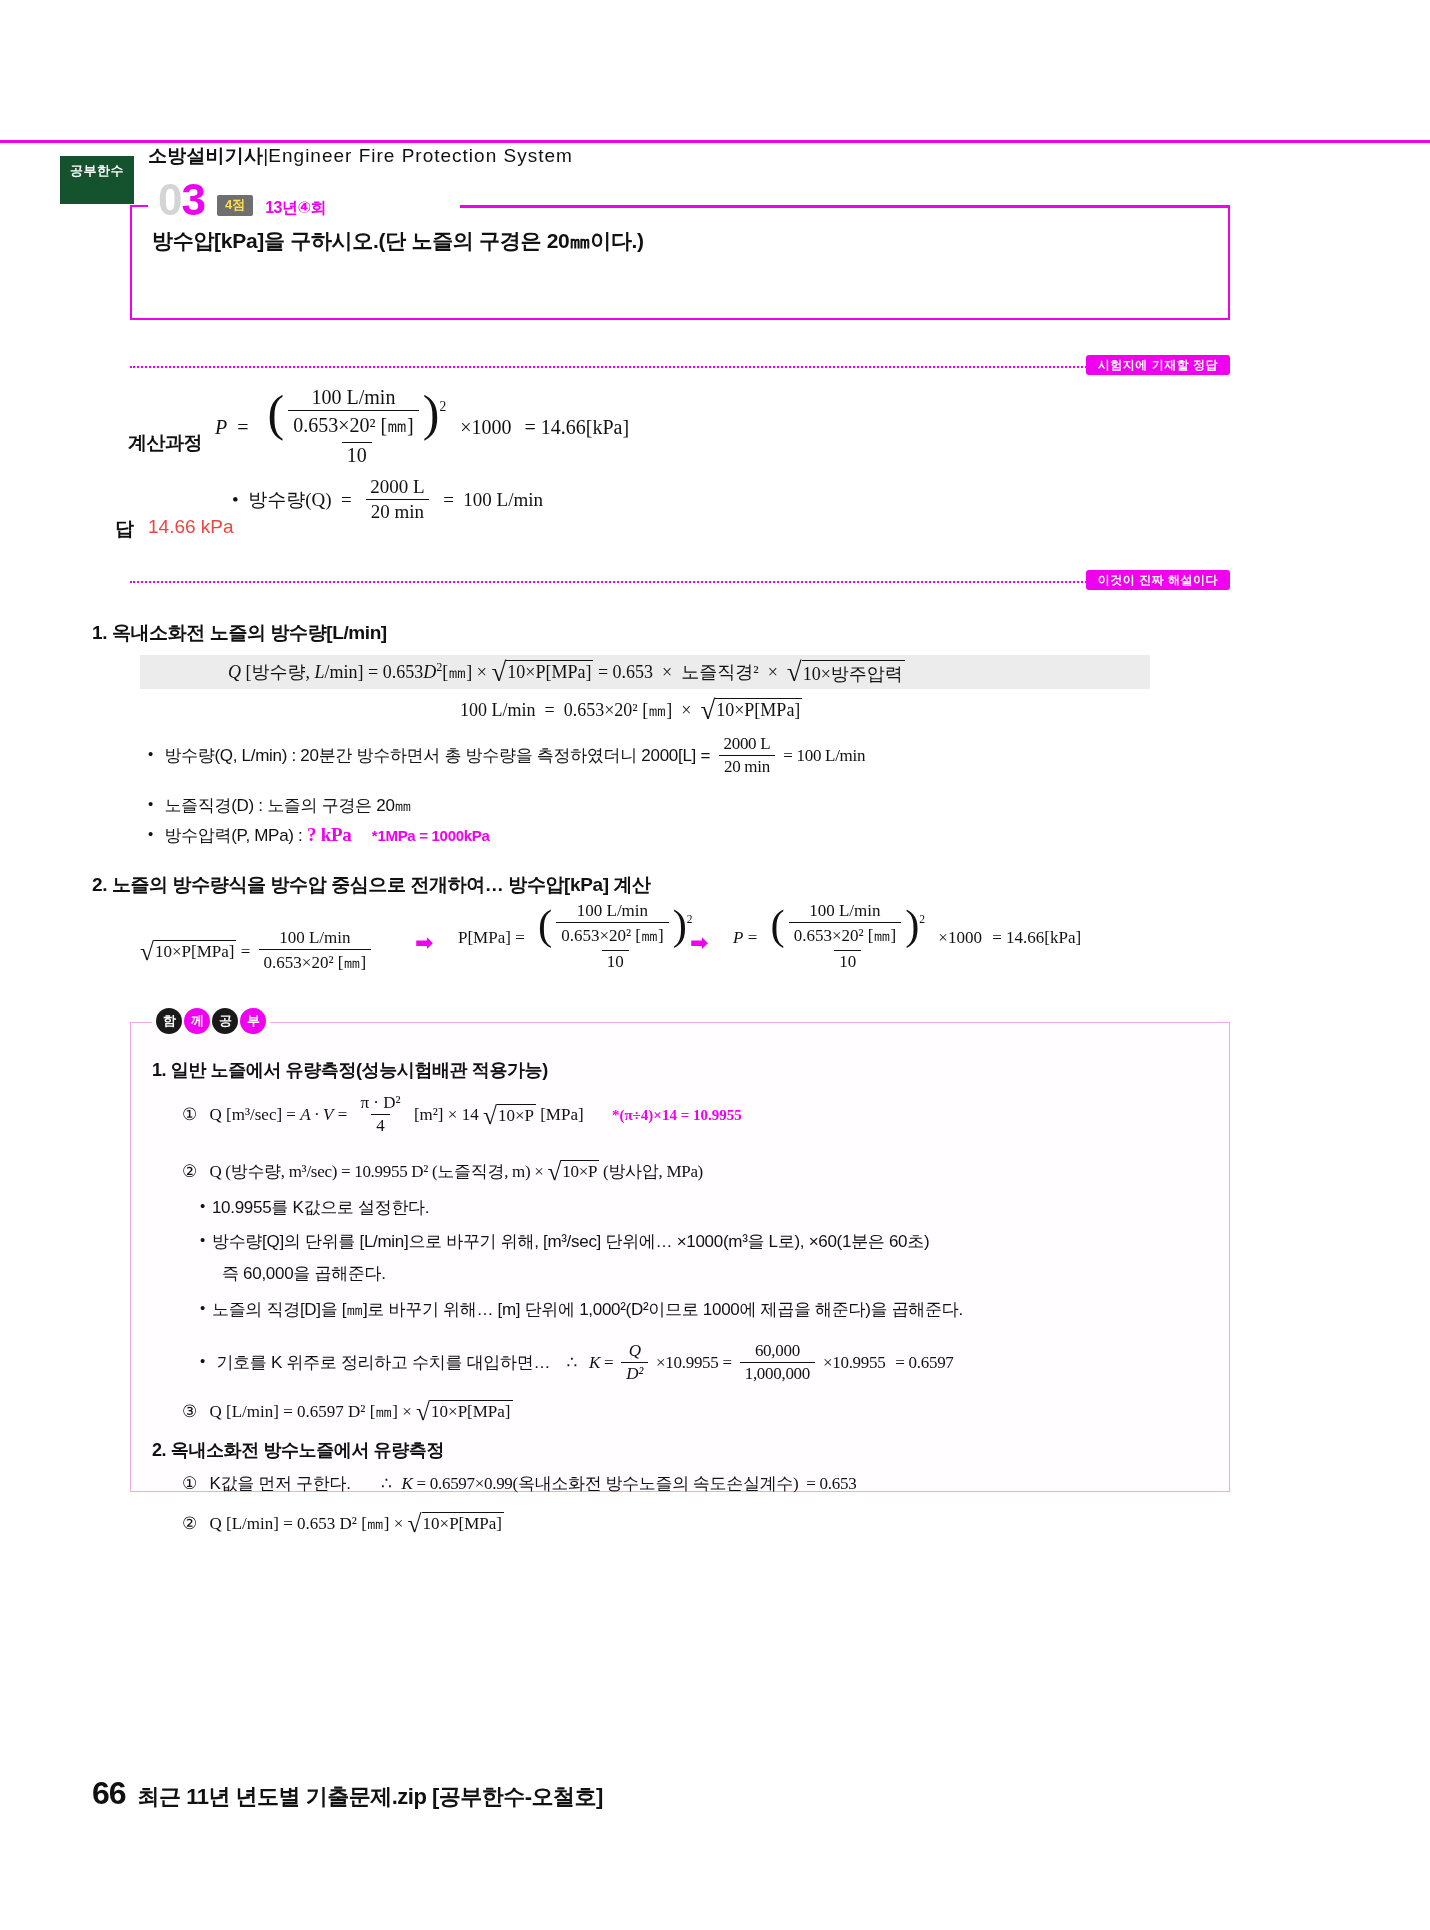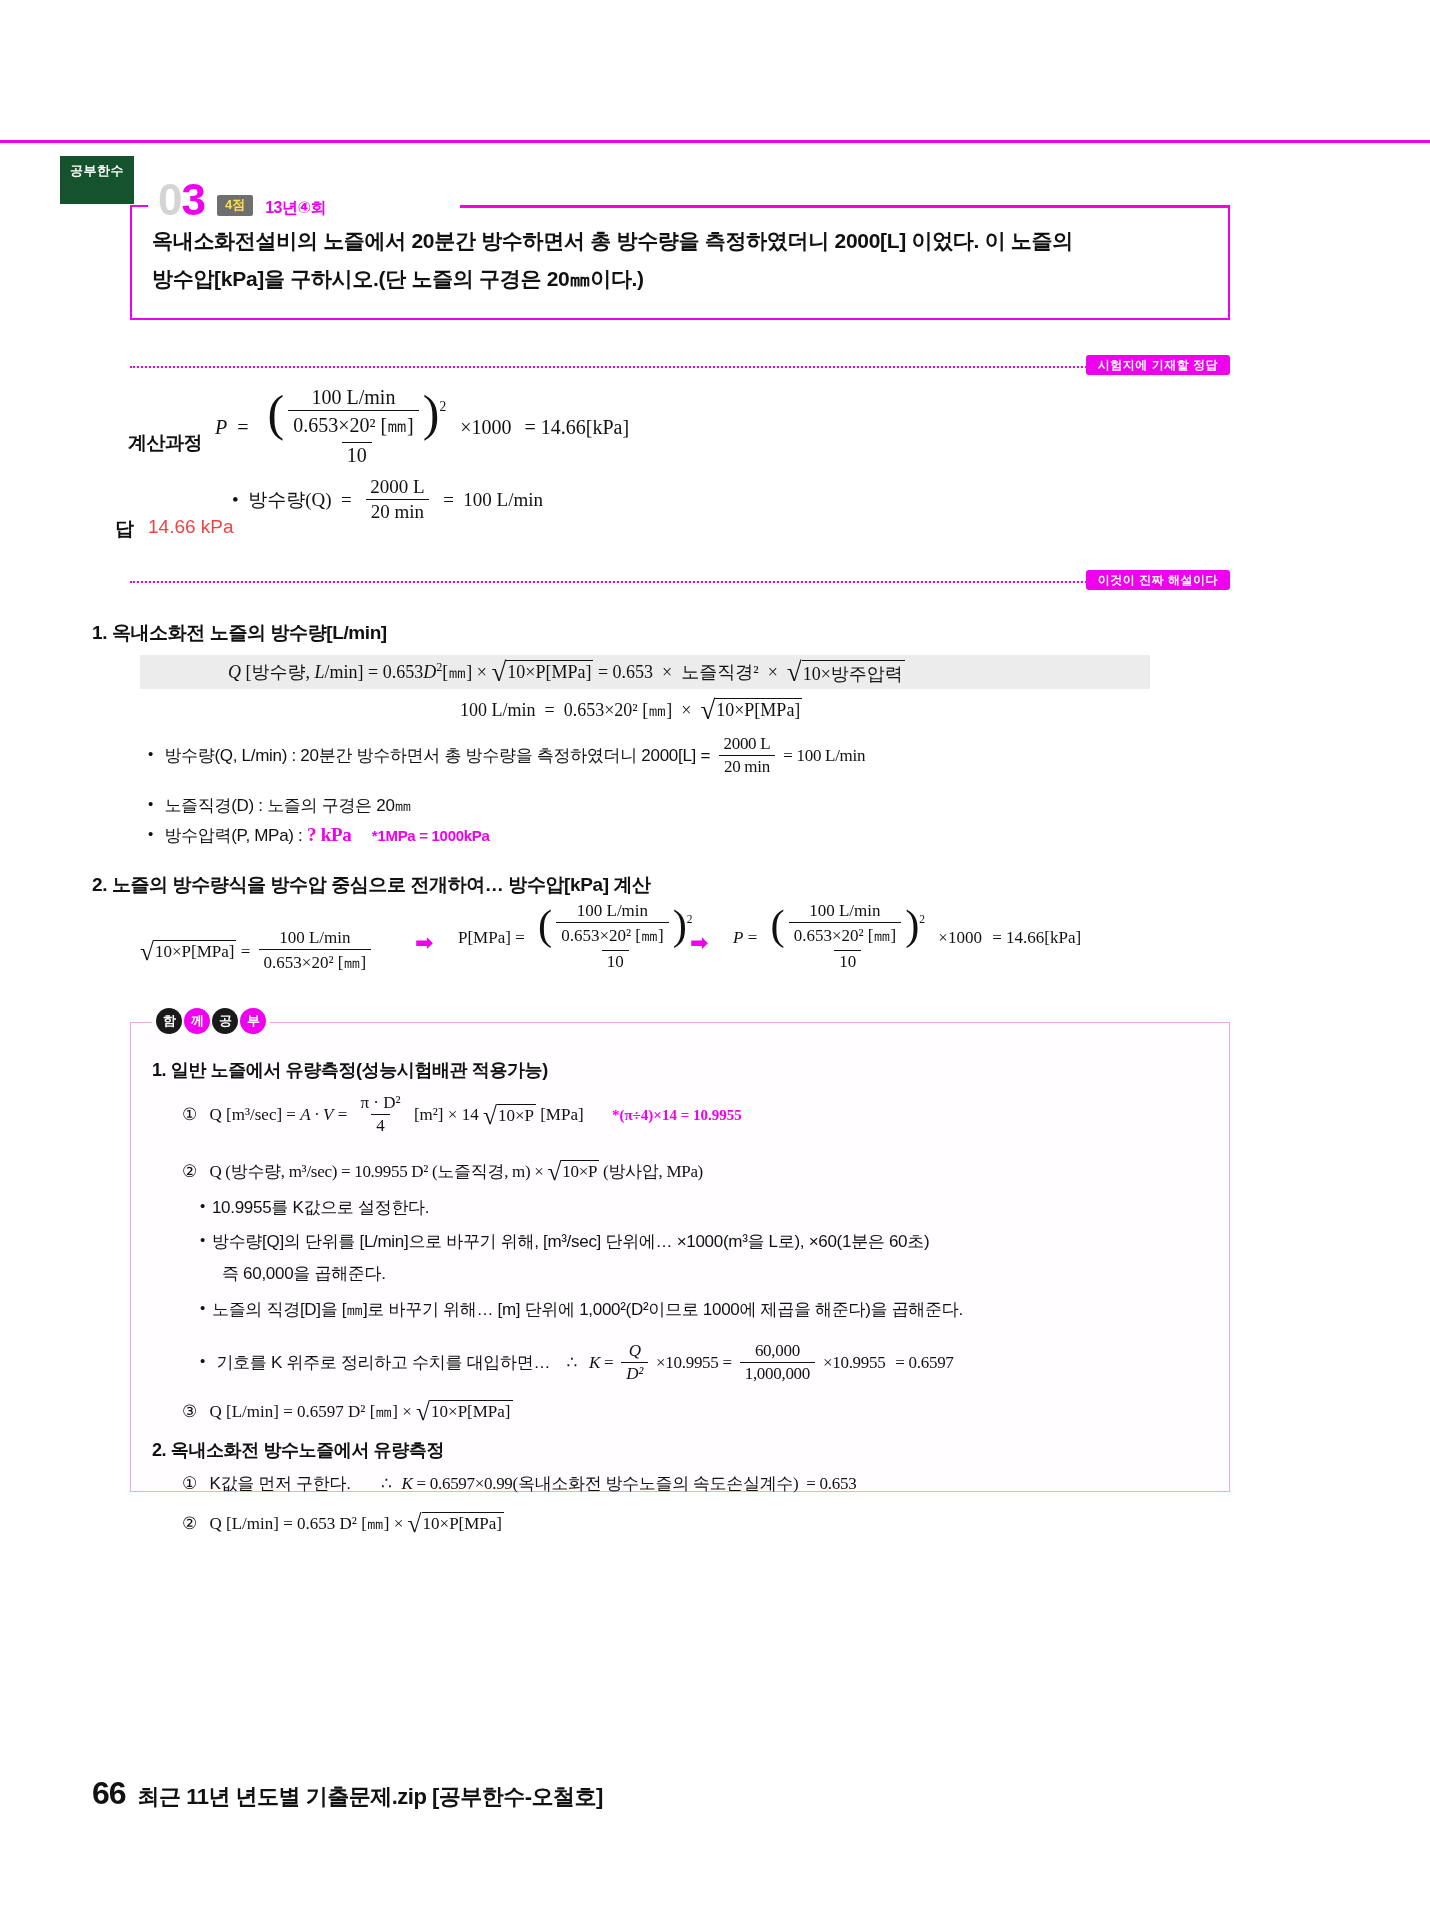--- a/index.html
+++ b/index.html
@@ -340,34 +340,36 @@
     color: #111;
     letter-spacing: -0.5px;
   }
 </style>
 </head>
 <body>
 
 <div class="page-header">
   <div class="header-rule"></div>
   <div class="header-tag">공부한수</div>
+  <div class="header-title">
+    <span>소방설비기사</span><span class="sep">|</span><span class="eng">Engineer Fire Protection System</span>
+  </div>
 </div>
 
 <div class="question-block"></div>
 <div class="qnum-bar">
   <div class="qnum-line-left"></div>
   <div class="qnum-line-right"></div>
   <div class="qnum-group">
     <div class="qnum"><span class="zero">0</span><span class="three">3</span></div>
     <div class="badge-score">4점</div>
     <div class="badge-year">13년④회</div>
   </div>
 </div>
 <div class="question-text" style="left:152px; top:222px;">
-  <div>옥내소화전설비의 노즐에서 20분간 방수하면서 총 방수량을 측정하였더니 2000[L] 이었다. 이 노즐의</div>
   <div>방수압[kPa]을 구하시오.(단 노즐의 구경은 20㎜이다.)</div>
 </div>
 
 <div class="divider-row" style="top:355px;">
   <div class="dotted-line"></div>
   <div class="tab-badge">시험지에 기재할 정답</div>
 </div>
 
 <div class="calc-label" style="left:128px; top:430px;">계산과정</div>
 

